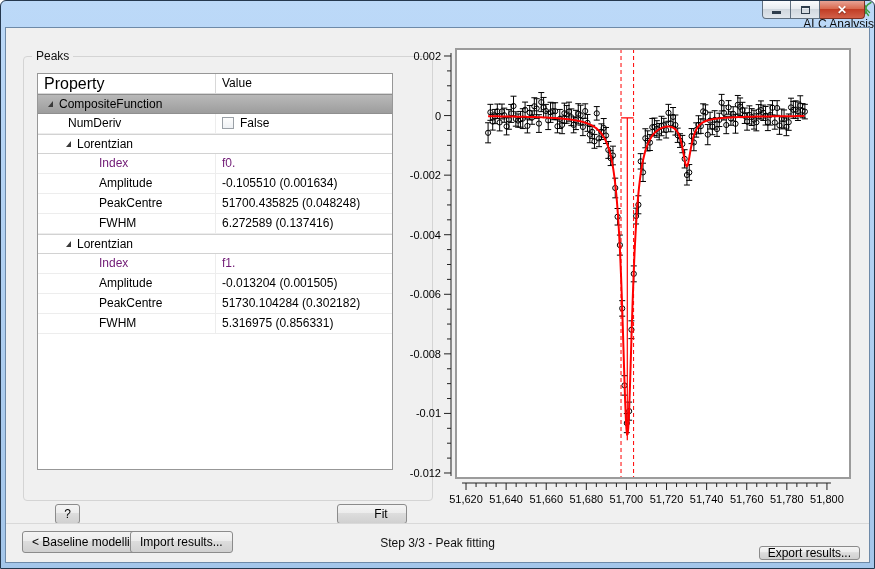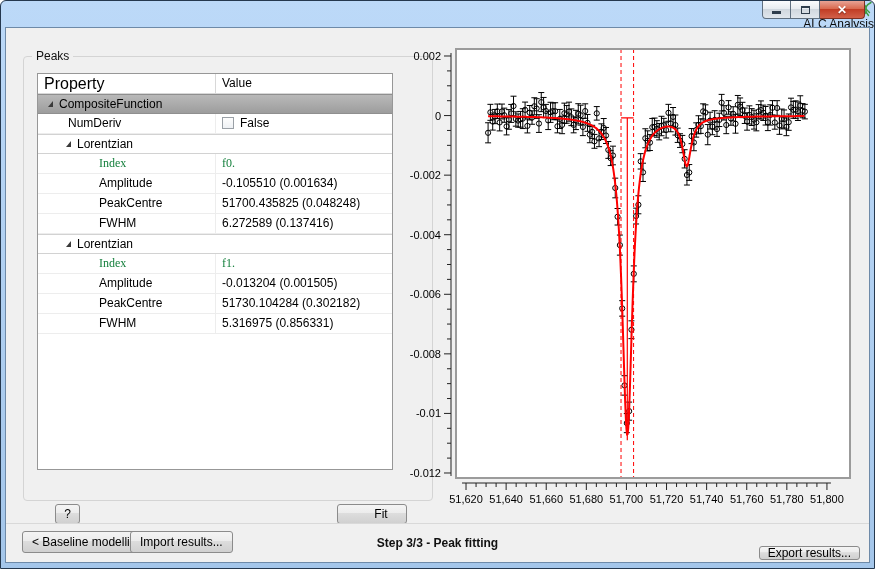--- a/index.html
+++ b/index.html
@@ -33,34 +33,34 @@
   .thead .hc1{width:178px;padding-left:6px;line-height:19px;font-size:16px;border-right:1px solid #d8d8d8;}
   .thead .hc2{flex:1;padding-left:6px;line-height:19px;font-size:12px;}
   .tbody{flex:1;display:flex;flex-direction:column;}
   .trow{height:20px;flex:0 0 auto;display:flex;font-size:12px;line-height:19px;border-bottom:1px solid #ededed;background:#fff;}
   .trow .pcell{width:178px;border-right:1px solid #ededed;white-space:nowrap;overflow:hidden;}
   .trow .vcell{flex:1;padding-left:6px;white-space:nowrap;overflow:hidden;}
   .trow.group{border-top:1px solid #d2d2d2;border-bottom:1px solid #d2d2d2;}
   .trow.group .gcell{display:flex;align-items:center;width:100%;}
   .trow.sel{background:linear-gradient(#b9b9b9,#9d9d9d);border-top:1px solid #8f8f8f;border-bottom:1px solid #8f8f8f;}
   .arrow{width:0;height:0;border-left:5px solid transparent;border-bottom:6px solid #3a3a3a;margin-right:6px;flex:0 0 auto;}
-  .gray{color:#15803d;font-family:Liberation Serif, serif;}
+  .gray{color:#701a75;}
   .cb{display:inline-block;width:12px;height:12px;border:1px solid #9aa0a6;background:linear-gradient(#fdfdfd,#eef1f4);
       vertical-align:middle;margin:-2px 6px 0 0;}
   .btn{font-size:12px;color:#000;background:linear-gradient(#f4f4f4,#ececec 45%,#dddddd 46%,#d0d0d0);
        border:1px solid #8b8b8b;border-radius:3px;display:inline-flex;align-items:center;justify-content:center;cursor:default;white-space:nowrap;}
   .helpbtn{position:absolute;left:31px;top:447px;width:25px;height:20px;}
   .fitbtn{position:absolute;left:313px;top:447px;width:70px;height:20px;padding-left:24px;}
   
   .plot{position:absolute;left:400px;top:11px;width:460px;height:477px;}
   
   .footer{position:absolute;left:0;right:0;top:495px;bottom:0;border-top:1px solid #d9d9d9;}
   .btn.baseline{position:absolute;left:16px;top:7px;height:22px;padding:0 9px;}
   .btn.importb{position:absolute;left:124px;top:7px;height:22px;padding:0 9px;text-align:right;}
-  .stepLabel{position:absolute;left:0;right:0;top:12px;text-align:center;font-size:12px;color:#111;font-weight:bold;}
+  .stepLabel{position:absolute;left:0;right:0;top:12px;text-align:center;font-size:12px;color:#111;}
   .btn.exportb{position:absolute;right:9px;top:22px;height:14px;padding:0 8px;}
 </style>
 </head>
 <body>
 
 <div class="win">
   <div class="titlebar">
     <svg class="app-icon" viewBox="0 0 16 16">
       <g fill="none" stroke="#3f9b3f" stroke-width="1.4" stroke-linecap="round">
         <path d="M8 6 C7 3.5, 5 2.5, 3 1.5"></path>

